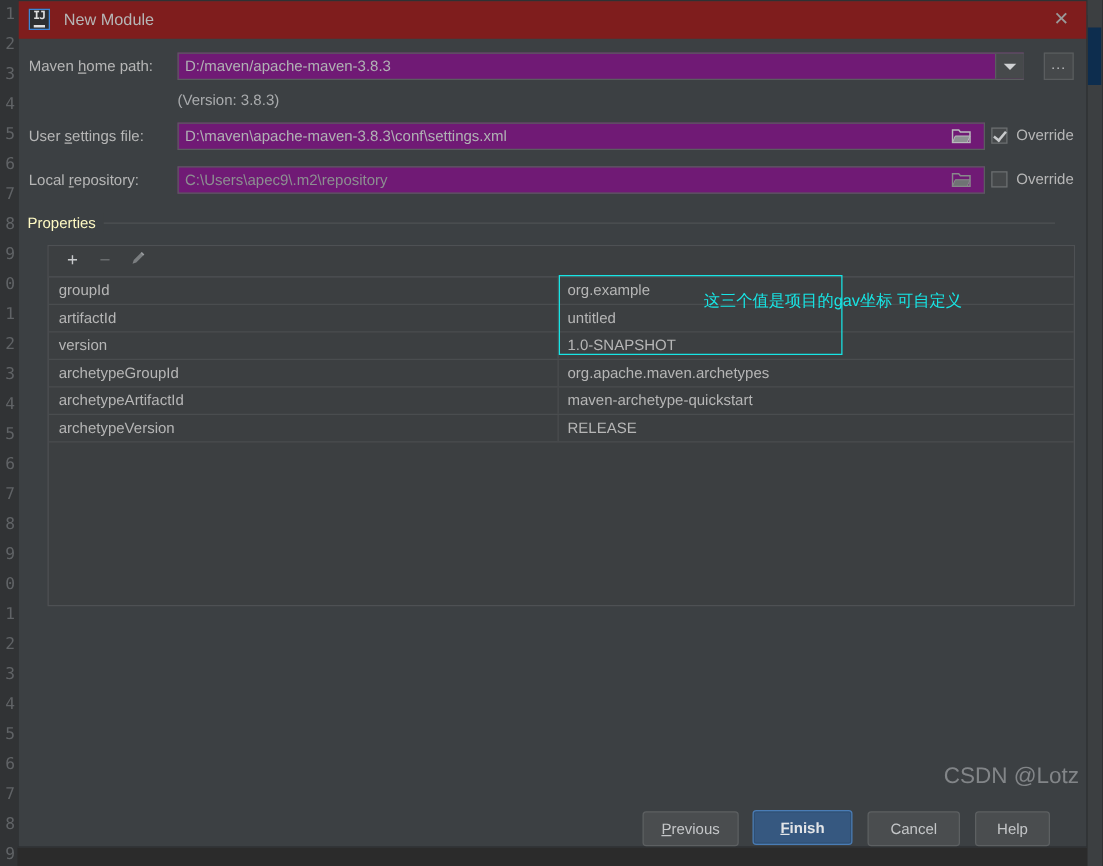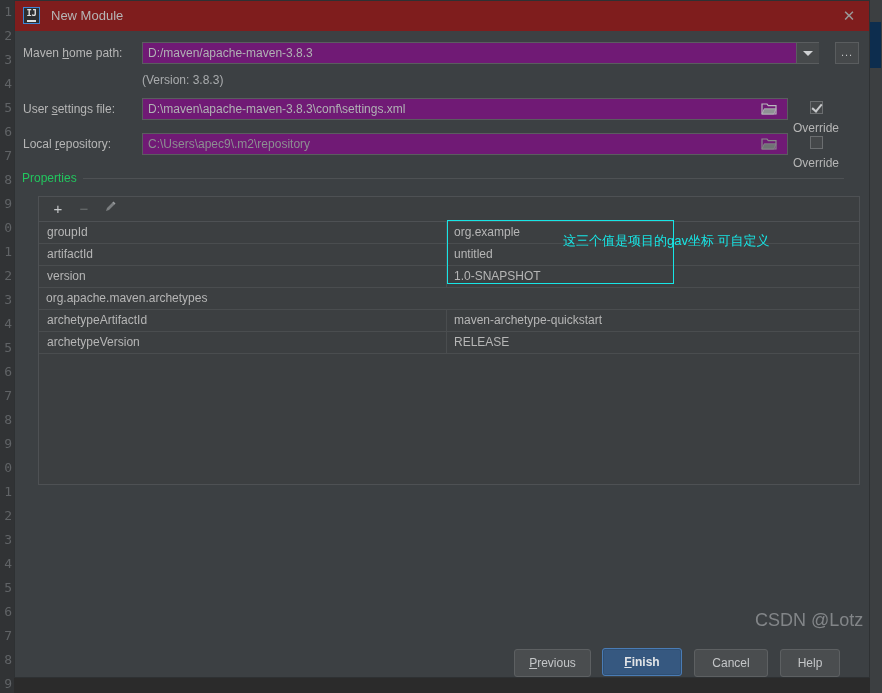--- a/index.html
+++ b/index.html
@@ -172,21 +172,20 @@
     cursor: pointer;
   }
   .folder-icon svg { display: block; margin: 3px auto 0; }
 
   .checkbox-row {
     position: absolute;
     display: flex;
     align-items: center;
     gap: 7px;
     cursor: pointer;
-    flex-direction: column;
   }
   .cbox {
     width: 13px; height: 13px;
     border: 1px solid #6b6e70;
     background: #45484a;
     box-sizing: border-box;
     position: relative;
   }
   .cbox.checked::after {
     content: "";
@@ -197,21 +196,21 @@
     border-width: 0 2px 2px 0;
     transform: rotate(40deg);
   }
   .cbox-label { color: #b6b6b6; font-size: 12px; }
 
   
   #props-label {
     position: absolute;
     left: 22px; top: 171px;
     font-size: 12px;
-    color: #22c55e;
+    color: #fef9c3;
     background: #3c4043;
     padding-right: 6px;
     z-index: 2;
     text-align: right;
   }
   #props-sep {
     position: absolute;
     left: 22px; top: 178px;
     width: 822px; height: 1px;
     background: #4e5154;
@@ -437,20 +436,21 @@
       </div>
       <div class="prop-row">
         <div class="prop-key">artifactId</div>
         <div class="prop-val">untitled</div>
       </div>
       <div class="prop-row">
         <div class="prop-key">version</div>
         <div class="prop-val">1.0-SNAPSHOT</div>
       </div>
       <div class="prop-row">
+        <div class="prop-key">archetypeGroupId</div>
         <div class="prop-val">org.apache.maven.archetypes</div>
       </div>
       <div class="prop-row">
         <div class="prop-key">archetypeArtifactId</div>
         <div class="prop-val">maven-archetype-quickstart</div>
       </div>
       <div class="prop-row">
         <div class="prop-key">archetypeVersion</div>
         <div class="prop-val">RELEASE</div>
       </div>

